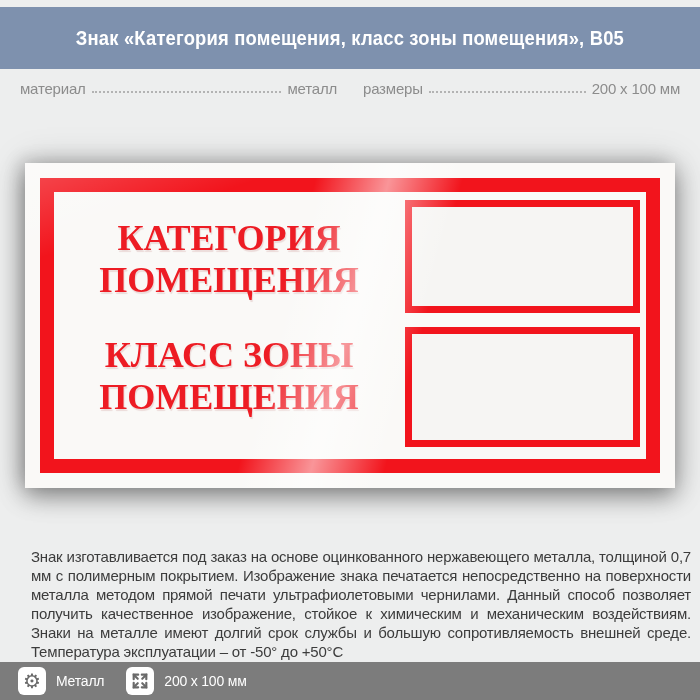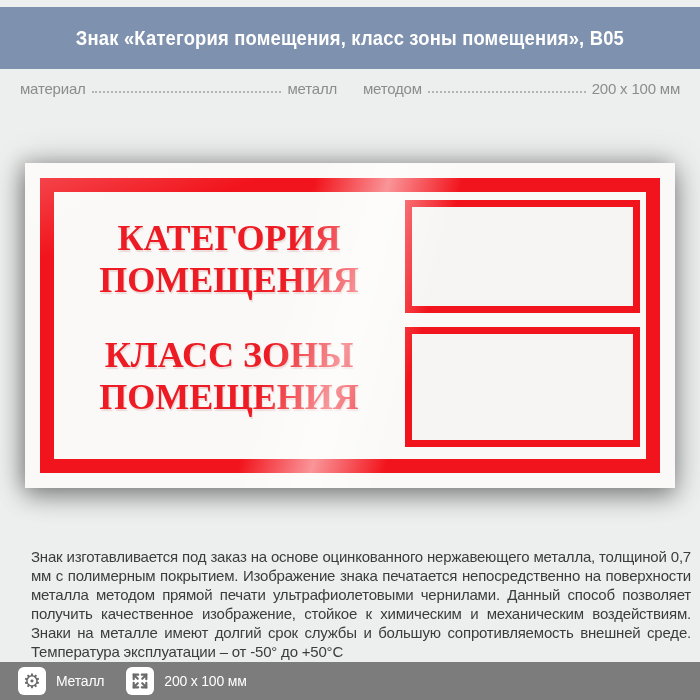--- a/index.html
+++ b/index.html
@@ -105,21 +105,21 @@
     <span class="header-title">Знак «Категория помещения, класс зоны помещения», В05</span>
   </div>
 
   <div class="specs">
     <div class="spec">
       <span class="spec-label">материал</span>
       <span class="dots"></span>
       <span class="spec-value">металл</span>
     </div>
     <div class="spec">
-      <span class="spec-label">методом</span>
+      <span class="spec-label">размеры</span>
       <span class="dots"></span>
       <span class="spec-value">200 x 100 мм</span>
     </div>
   </div>
 
   <div class="sign">
     <div class="sign-frame"></div>
     <div class="sign-text t1">
       <div>КАТЕГОРИЯ</div>
       <div>ПОМЕЩЕНИЯ</div>

